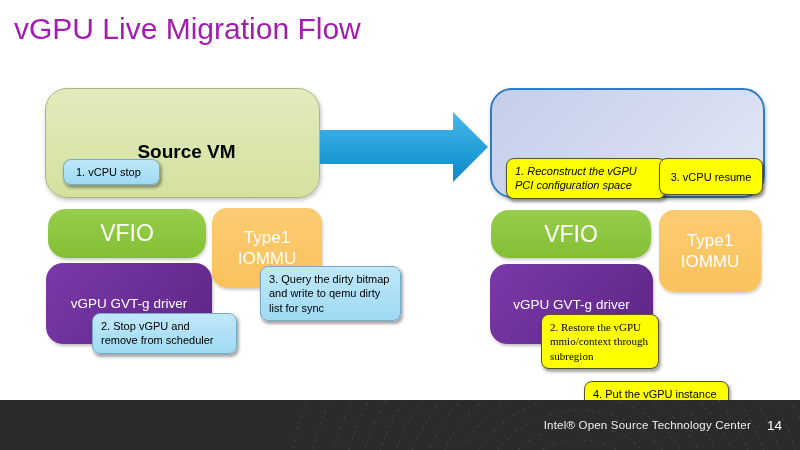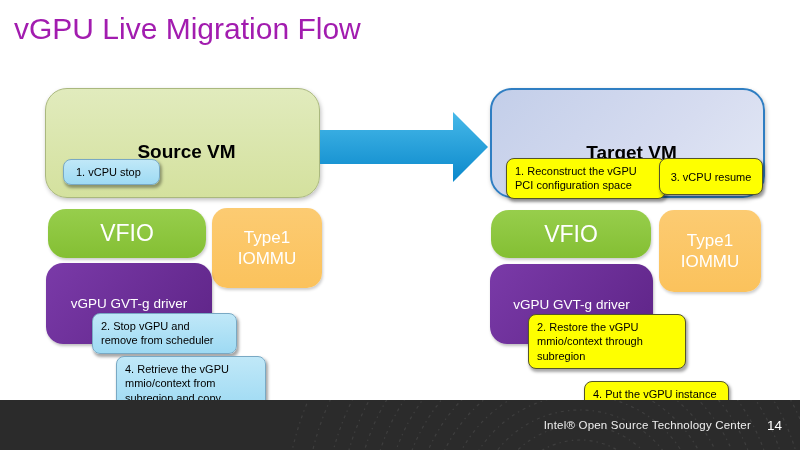--- a/index.html
+++ b/index.html
@@ -70,26 +70,26 @@
   }
   .chip-blue {
     background: linear-gradient(to bottom, #c0e8f8, #9edaf3);
     border: 1px solid #79a9c4;
   }
   .chip-yellow {
     background: #feff00;
     border: 1px solid #55552a;
   }
   .src-step1 { left: 17px;  top: 70px;  width: 97px; padding-left: 12px;  }
-  .tgt-step1 { left: 14px;  top: 68px;  width: 160px; }
+  .tgt-step1 { left: 14px;  top: 68px;  width: 160px; font-style: italic; }
   .tgt-step3 { left: 167px; top: 68px;  width: 104px; padding-top: 11px; padding-bottom: 10px; text-align: center; }
   .l-step2 { left: 92px;  top: 313px; width: 145px; }
   .l-step3 { left: 260px; top: 266px; width: 141px; }
   .l-step4 { left: 116px; top: 356px; width: 150px; }
-  .r-step2 { left: 528px; top: 314px; width: 158px; }
+  .r-step2 { left: 541px; top: 314px; width: 118px; font-family: Liberation Serif, serif; }
   .r-step4 { left: 584px; top: 361px; width: 145px; margin-top: 20px; }
   
   .footer {
     position: absolute; left: 0; top: 400px; width: 800px; height: 50px;
     background: #2b2b2b;
     display: flex; align-items: center; justify-content: flex-end;
     gap: 16px; padding-right: 18px;
   }
   .footer-brand { color: #efefef; font-size: 11.5px; letter-spacing: 0.2px; z-index: 2; }
   .footer-page  { color: #ffffff; font-size: 13.5px; z-index: 2; }
@@ -111,32 +111,31 @@
     <defs>
       <linearGradient id="arrowGrad" x1="0" y1="0" x2="0" y2="1">
         <stop offset="0" stop-color="#47b9e9"></stop>
         <stop offset="1" stop-color="#0a88cb"></stop>
       </linearGradient>
     </defs>
     <polygon points="2,22 135,22 135,4 170,39 135,74 135,56 2,56" fill="url(#arrowGrad)"></polygon>
   </svg>
 
   <div class="panel panel-target">
-    <div class="vm-label">Target VM</div>
     <div class="chip chip-yellow tgt-step1">1. Reconstruct the vGPU PCI configuration space</div>
     <div class="chip chip-yellow tgt-step3">3. vCPU resume</div>
   </div>
 
   <div class="block block-vfio vfio-left">VFIO</div>
   <div class="block block-iommu iommu-left">
     <div class="iommu-text">Type1 IOMMU</div>
   </div>
   <div class="block block-driver driver-left">vGPU GVT-g driver</div>
+  <div class="chip chip-blue l-step3">3. Query the dirty bitmap and write to qemu dirty list for sync</div>
   <div class="chip chip-blue l-step2">2. Stop vGPU and remove from scheduler</div>
-  <div class="chip chip-blue l-step4">4. Retrieve the vGPU mmio/context from subregion and copy</div>
 
   <div class="block block-vfio vfio-right">VFIO</div>
   <div class="block block-iommu iommu-right">
     <div class="iommu-text">Type1 IOMMU</div>
   </div>
   <div class="block block-driver driver-right">vGPU GVT-g driver</div>
   <div class="chip chip-yellow r-step2">2. Restore the vGPU mmio/context through subregion</div>
   <div class="chip chip-yellow r-step4">4. Put the vGPU instance into scheduler and start</div>
 
   <div class="footer">

